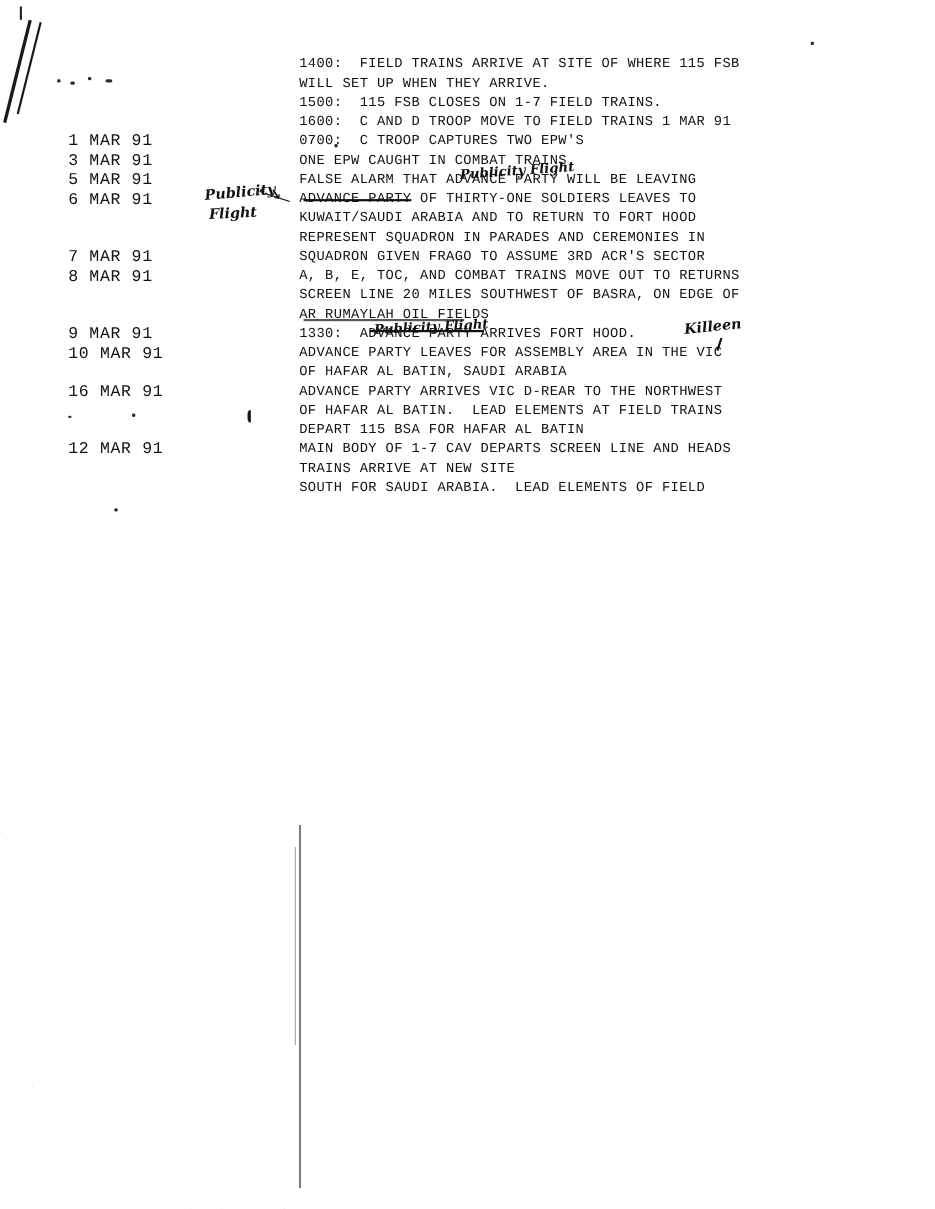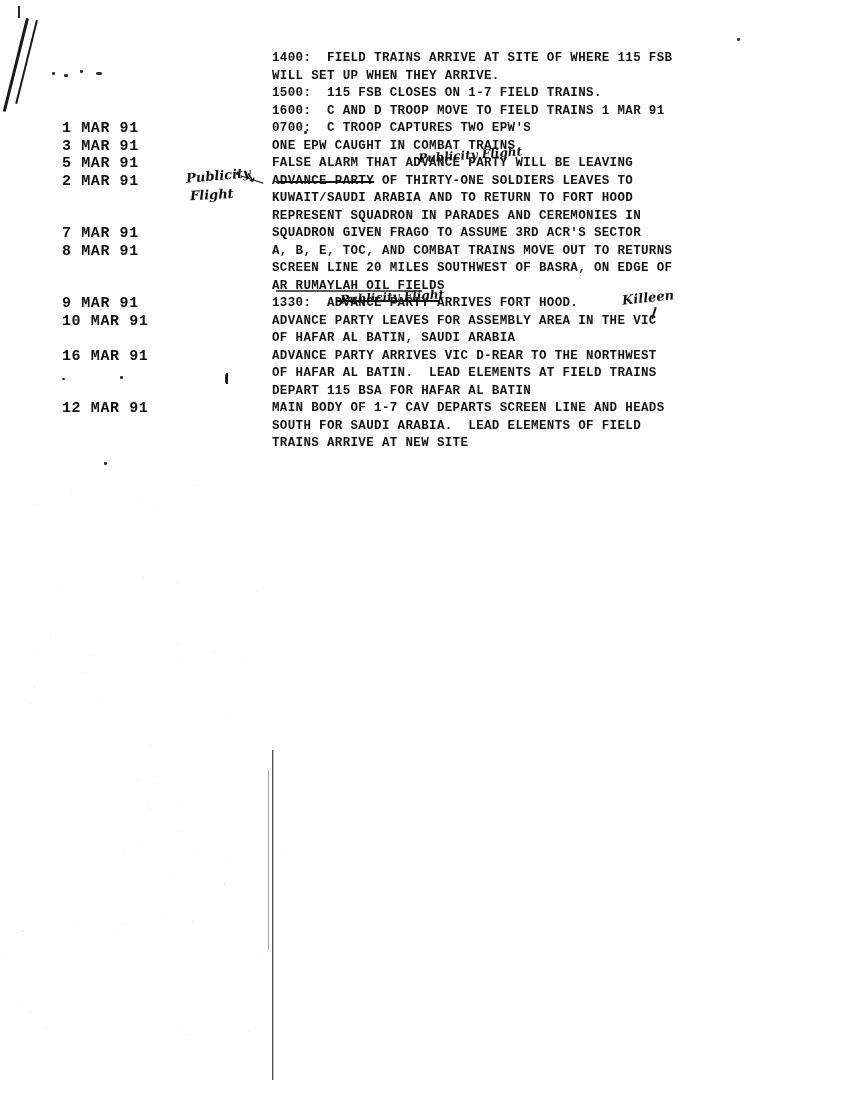--- a/index.html
+++ b/index.html
@@ -68,21 +68,20 @@
     top: 0;
     width: 850px;
   }
 
   .row {
     position: relative;
     display: flex;
     align-items: flex-start;
     height: 17.5px;
     line-height: 17.5px;
-    font-weight: bold;
   }
   .datecol {
     width: 272px;
     padding-left: 62px;
     box-sizing: border-box;
     font-size: 15px;
     letter-spacing: 0.6px;
     white-space: pre;
   }
   .textcol {
@@ -169,21 +168,21 @@
     </div>
     <div class="row">
       <div class="datecol">3 MAR 91</div>
       <div class="textcol">ONE EPW CAUGHT IN COMBAT TRAINS</div>
     </div>
     <div class="row">
       <div class="datecol">5 MAR 91</div>
       <div class="textcol">FALSE ALARM THAT ADVANCE PARTY WILL BE LEAVING</div>
     </div>
     <div class="row">
-      <div class="datecol">2 MAR 91</div>
+      <div class="datecol">6 MAR 91</div>
       <div class="textcol">ADVANCE PARTY OF THIRTY-ONE SOLDIERS LEAVES TO</div>
     </div>
     <div class="row">
       <div class="datecol"></div>
       <div class="textcol">KUWAIT/SAUDI ARABIA AND TO RETURN TO FORT HOOD</div>
     </div>
     <div class="row">
       <div class="datecol"></div>
       <div class="textcol">REPRESENT SQUADRON IN PARADES AND CEREMONIES IN</div>
     </div>
@@ -226,25 +225,25 @@
     <div class="row">
       <div class="datecol"></div>
       <div class="textcol">DEPART 115 BSA FOR HAFAR AL BATIN</div>
     </div>
     <div class="row">
       <div class="datecol">12 MAR 91</div>
       <div class="textcol">MAIN BODY OF 1-7 CAV DEPARTS SCREEN LINE AND HEADS</div>
     </div>
     <div class="row">
       <div class="datecol"></div>
+      <div class="textcol">TRAINS ARRIVE AT NEW SITE</div>
+    </div>
+    <div class="row">
+      <div class="datecol"></div>
       <div class="textcol">SOUTH FOR SAUDI ARABIA.  LEAD ELEMENTS OF FIELD</div>
-    </div>
-    <div class="row">
-      <div class="datecol"></div>
-      <div class="textcol">TRAINS ARRIVE AT NEW SITE</div>
     </div>
   </div>
 
   <div class="hand hand-small" style="left:418px; top:148px; transform:rotate(-4deg);">Publicity Flight</div>
 
   <div class="hand hand-med" style="left:186px; top:168px; transform:rotate(-5deg);">Publicity</div>
   <div class="hand hand-med" style="left:190px; top:187px; transform:rotate(-3deg);">Flight</div>
   <div class="arrow" style="left:245px; top:170px; transform:rotate(12deg);">↘</div>
   <div class="strike thin" style="left:240px; top:179px; width:24px; transform:rotate(18deg);"></div>
 

